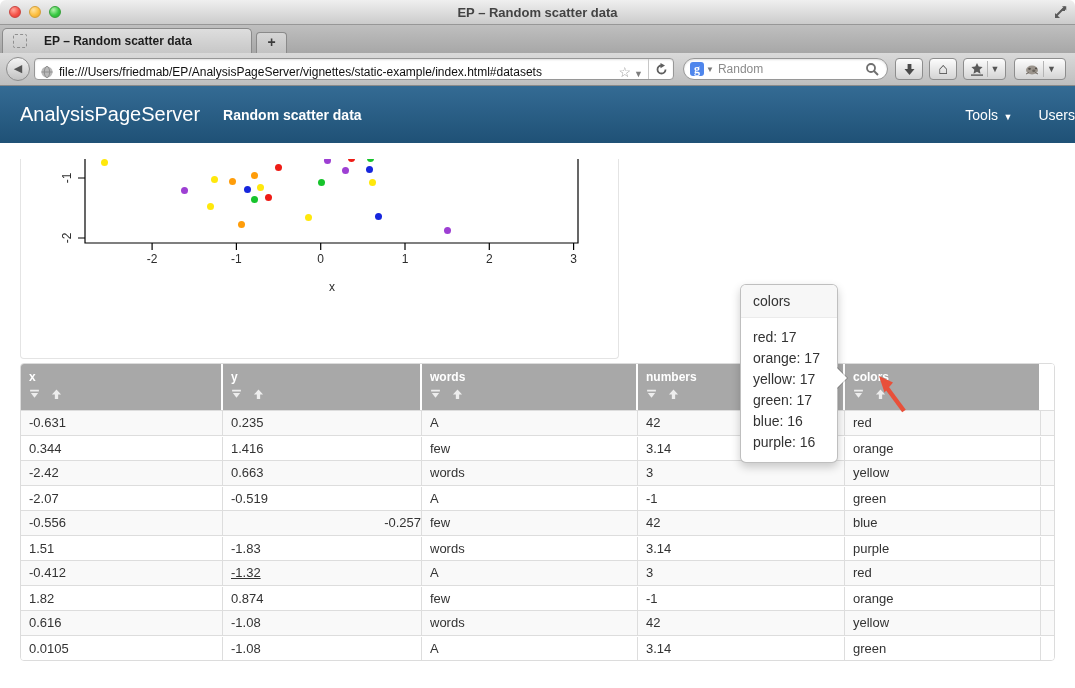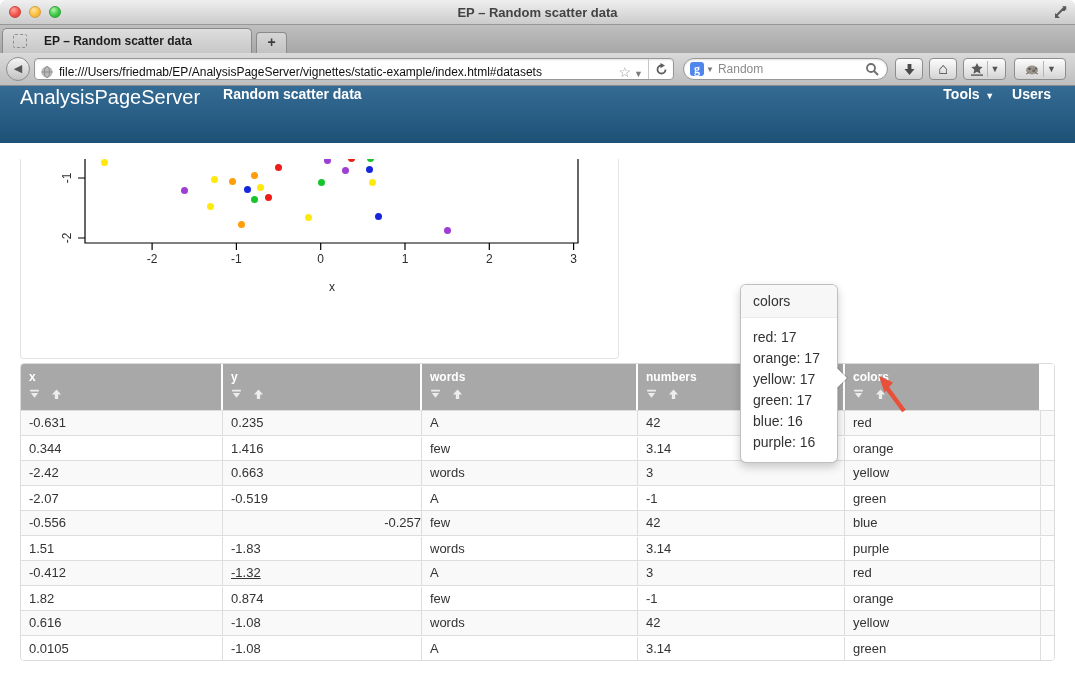--- a/index.html
+++ b/index.html
@@ -48,24 +48,24 @@
   .engine-caret{font-size:8px;color:#777;margin:0 4px 0 2px;}
   .search-text{flex:1;font-size:12px;color:#8b8b8b;}
   .toolbtn{position:absolute;top:5px;height:22px;box-sizing:border-box;border:1px solid #8d8d8d;border-radius:4px;
     background:linear-gradient(#fcfcfc,#d4d4d4);display:flex;align-items:center;justify-content:center;}
   .toolbtn .sep{width:1px;height:16px;background:#b5b5b5;margin:0 3px;}
   .caret-small{font-size:9px;color:#555;}
   .home-glyph{font-size:16px;color:#3e3e3e;line-height:1;}
 
   
   .appnav{position:absolute;top:86px;left:0;width:100%;height:57px;
-    background:linear-gradient(#346b94,#1f5176);display:flex;align-items:flex-start;}
+    background:linear-gradient(#346b94,#1f5176);display:flex;align-items:center;}
   .brand{margin-left:20px;font-size:20px;color:#fff;white-space:nowrap;}
   .pagetitle{margin-left:23px;font-size:14px;font-weight:bold;color:#fff;}
-  .nav-right{margin-left:auto;margin-right:24px;display:flex;gap:18px;font-weight:bold;}
+  .nav-right{margin-left:auto;display:flex;gap:26px;}
   .nav-link{font-size:14px;color:#fff;white-space:nowrap;}
   .nav-link .caret-small{color:#fff;margin-left:3px;}
 
   
   .content{position:absolute;top:159px;left:0;width:1075px;height:529px;background:#fff;}
 
   .plot-panel{position:absolute;left:20px;top:0;width:597px;height:199px;box-sizing:content-box;background:#fff;
     border-left:1px solid #e4e4e4;border-right:1px solid #e4e4e4;border-bottom:1px solid #e4e4e4;
     border-radius:0 0 4px 4px;overflow:hidden;}
   .plot-panel svg{position:absolute;left:0;top:0;}

